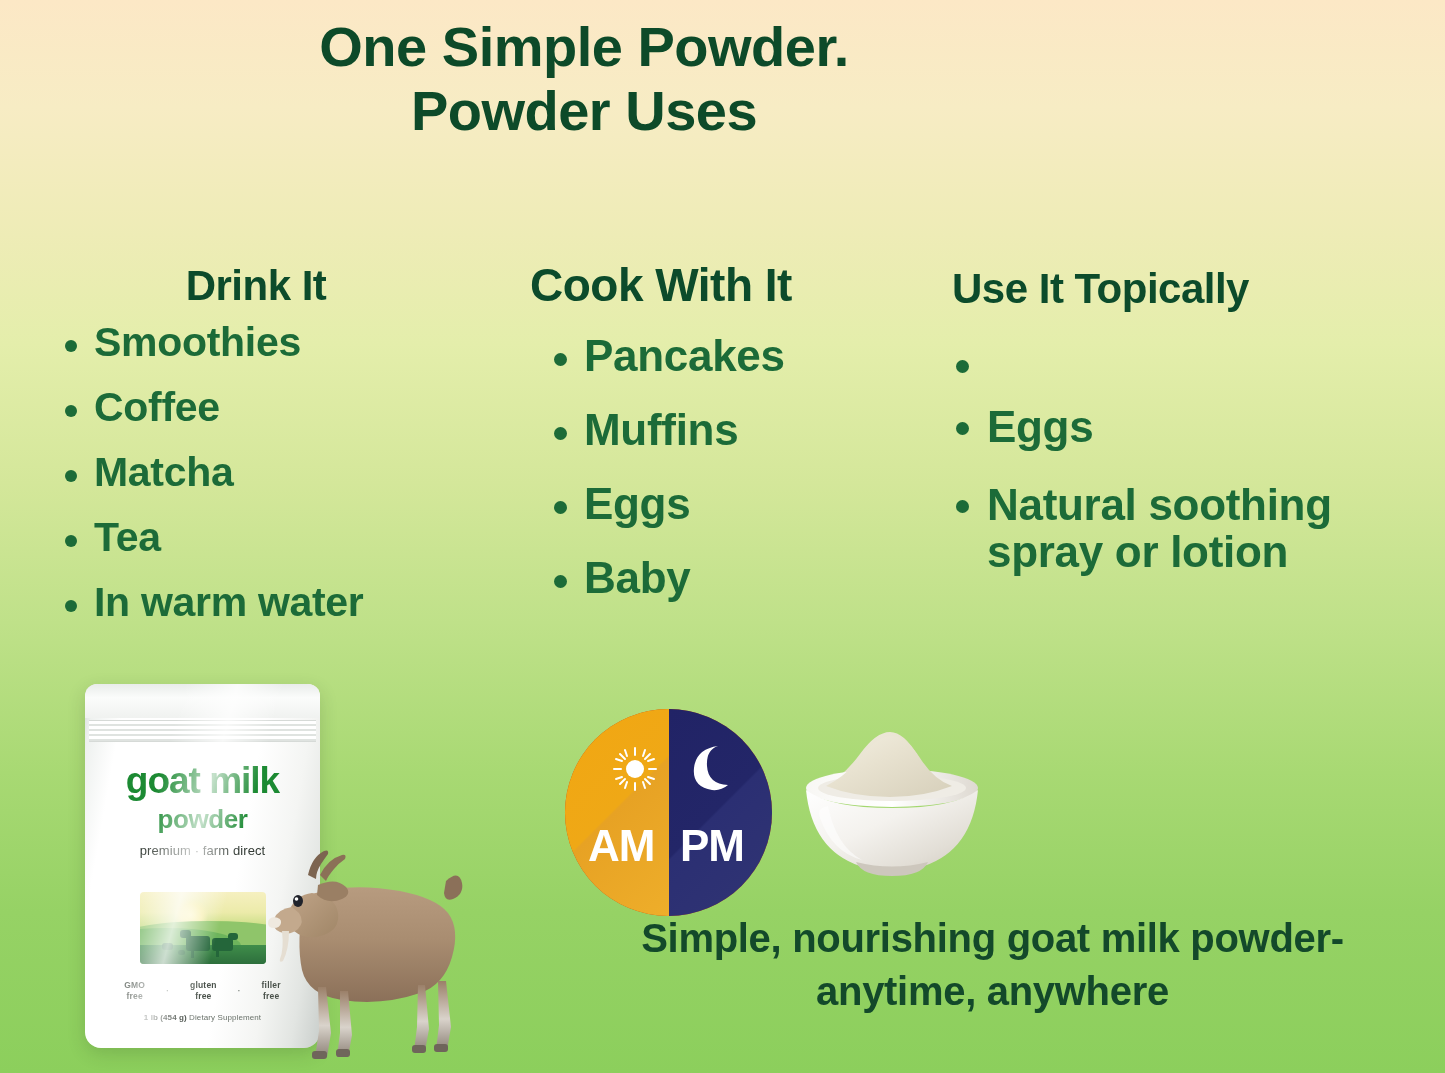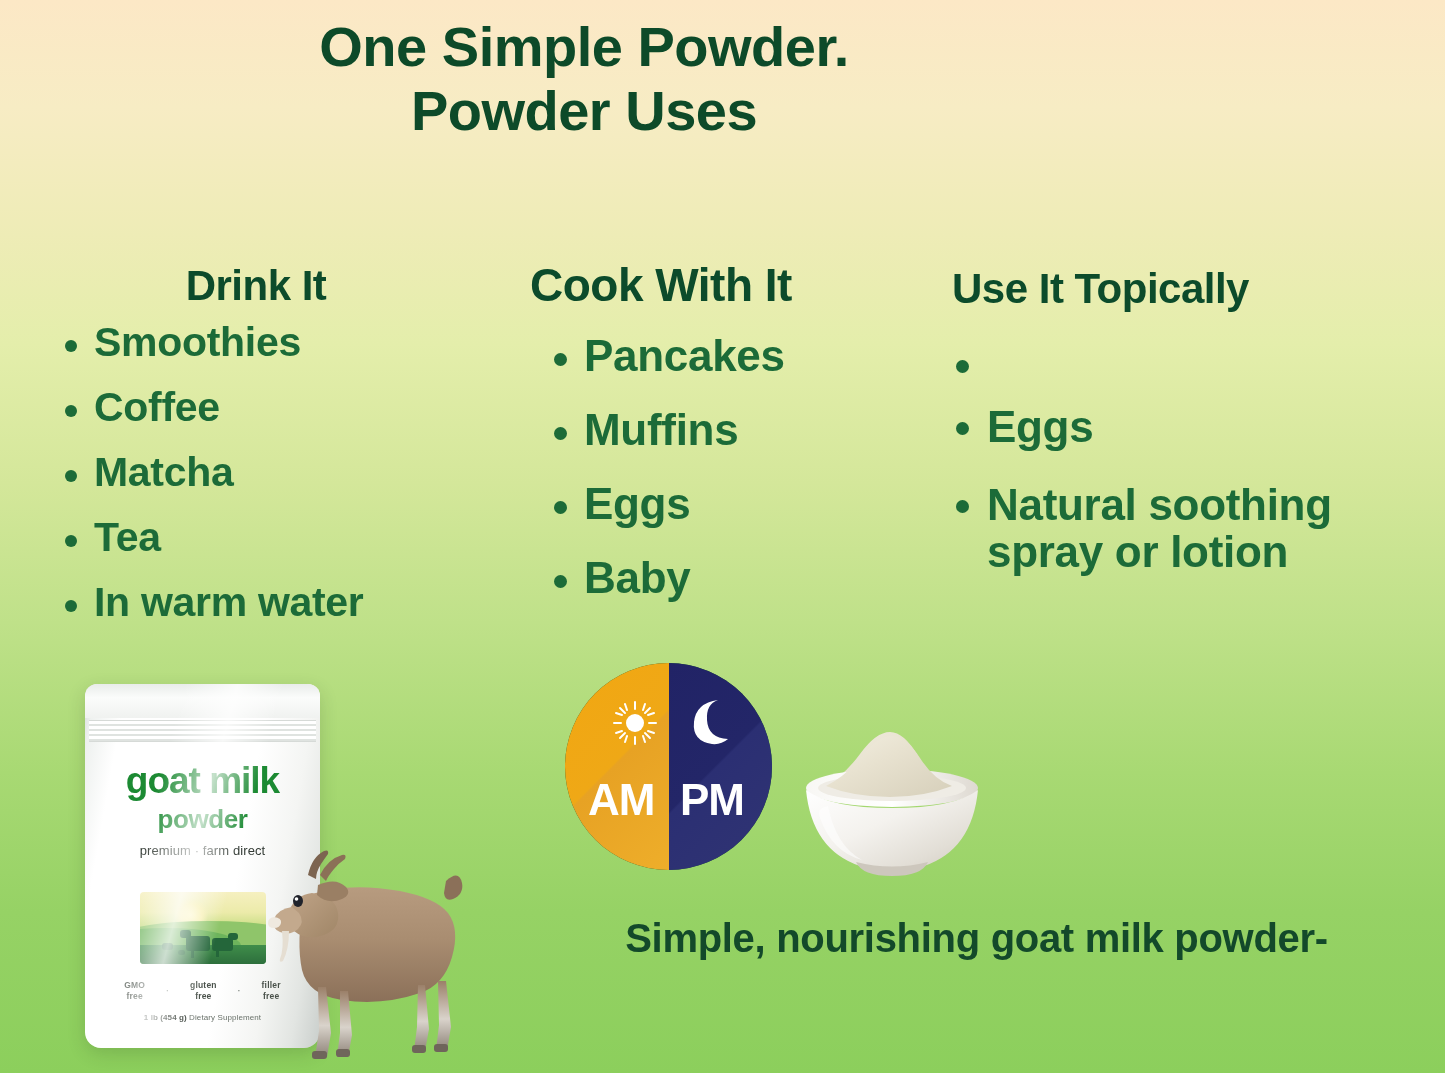--- a/index.html
+++ b/index.html
@@ -172,24 +172,24 @@
     position:absolute; left:0; top:329px; width:100%; text-align:center;
     font-size:8px; color:#6a726b; letter-spacing:0.1px;
   }
   #bag .netwt b { color:#2d352e; }
 
   
   #goat { position:absolute; left:268px; top:845px; width:215px; height:228px; }
 
   
   #ampm {
-    position:absolute; left:565px; top:663px; width:207px; height:207px;
+    position:absolute; left:565px; top:709px; width:207px; height:207px;
     border-radius:50%;
     overflow:hidden;
-    background:#14532d;
+    background:#c2410c;
   }
   #ampm .half-am {
     position:absolute; left:0; top:0; width:50%; height:100%;
     background:linear-gradient(135deg,#f2a712 0%, #efa816 48%, #e7a224 49%, #eeae2a 100%);
   }
   #ampm .half-pm {
     position:absolute; right:0; top:0; width:50%; height:100%;
     background:linear-gradient(135deg,#212366 0%, #232668 48%, #2b2f73 49%, #303473 100%);
   }
   #ampm .sun-ic {
@@ -203,21 +203,21 @@
     color:#ffffff; font-size:44px; font-weight:bold; letter-spacing:-1px;
   }
   #ampm .lbl.am { left:23px; }
   #ampm .lbl.pm { left:115px;text-align:right; }
 
   
   #bowl { position:absolute; left:786px; top:722px; width:212px; height:165px; }
 
   
   #caption {
-    position:absolute; left:529px; top:912px; width:895px;
+    position:absolute; left:545px; top:912px; width:895px;
     text-align:center;
     color:#13492a;
     font-size:40px;
     font-weight:bold;
     line-height:1.33;
     letter-spacing:-0.3px;
   }
 </style>
 </head>
 <body>
@@ -450,15 +450,16 @@
 
     <path d="M20 68 q6 60 54 76 q32 10 64 0 q48 -16 54 -76 q-24 18 -86 18 q-62 0 -86 -18 z" fill="url(#bowlG)"></path>
 
     <path d="M70 140 q36 9 72 0 q-6 14 -36 14 q-30 0 -36 -14 z" fill="#cdc7bd"></path>
 
     <path d="M42 84 q8 40 34 54 q-30 -8 -42 -42 q-4 -10 8 -12 z" fill="#ffffff" opacity="0.55"></path>
   </svg>
 
   <div id="caption">
     <span>Simple, nourishing goat milk powder-</span><br>
+    <span>anytime, anywhere</span>
   </div>
 
 </div>
 
 </body></html>

